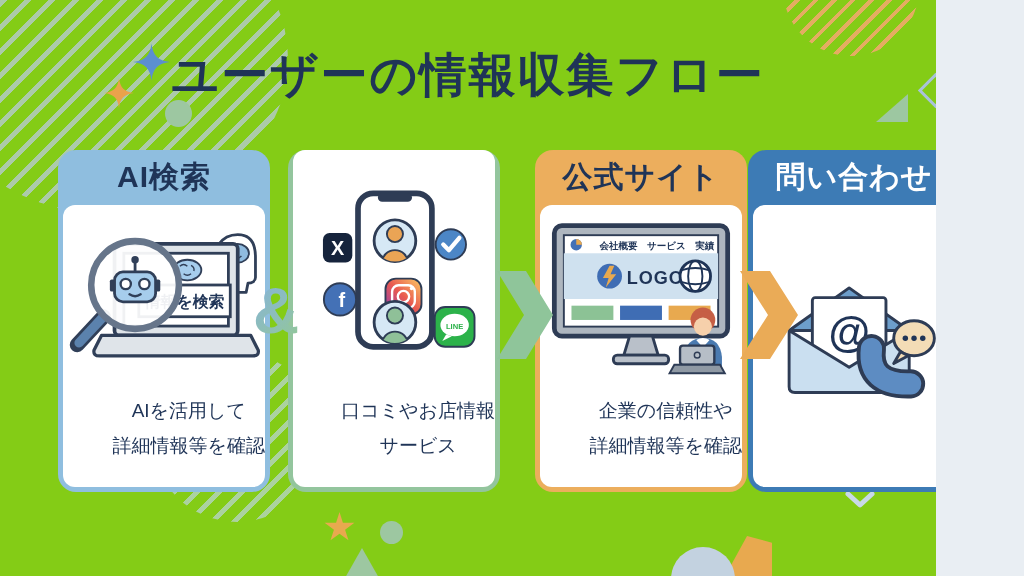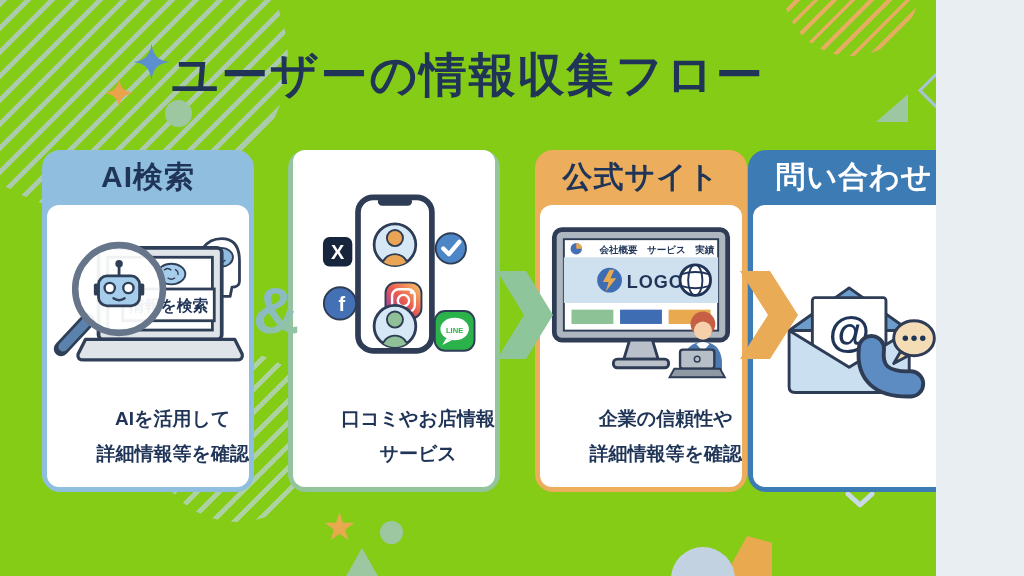--- a/index.html
+++ b/index.html
@@ -33,23 +33,23 @@
   .title { position:absolute; top:44px; left:0; width:100%; text-align:center;
     font-size:47px; font-weight:800; color:#1f3457; letter-spacing:2px; z-index:2; }
 
   
   .card { position:absolute; top:150px; width:212px; height:342px; border-radius:18px;
     display:flex; flex-direction:column; z-index:2; padding:0 5px 5px; }
   .card-header { height:55px; flex:0 0 55px; display:flex; align-items:center; justify-content:center;
     font-size:30px; font-weight:800; color:#1f3457; letter-spacing:1px; }
   .card-body { flex:1; background:#fff; border-radius:12px; display:flex; flex-direction:column; align-items:flex-end; overflow:hidden; }
   .icon-wrap { flex:1; display:flex; align-items:center; justify-content:center; width:100%; }
-  .caption { text-align:center; font-size:19px; font-weight:700; color:#1f3457; line-height:1.85; padding-bottom:16px; }
+  .caption { text-align:center; font-size:19px; font-weight:400; color:#1f3457; line-height:1.85; padding-bottom:24px; }
   .caption span { display:block; }
-  .card-1 { left:42px;  background:#8fbedf; }
+  .card-1 { left:58px;  background:#8fbedf; }
   .card-2 { left:288px; background:#93c59d; }
   .card-3 { left:535px; background:#ecae5d; }
   .card-4 { left:748px; background:#3d7bb5; }
   .card-4 .card-header { color:#ffffff; }
 
   
   .amp { position:absolute; left:248px; top:274px; width:56px; text-align:center; z-index:3;
     font-size:64px; font-weight:800; color:#8bbcae; }
   @supports (background-clip:text) or (-webkit-background-clip:text) {
     .amp { background:linear-gradient(135deg,#87b4d8 15%,#92c69c 85%);

